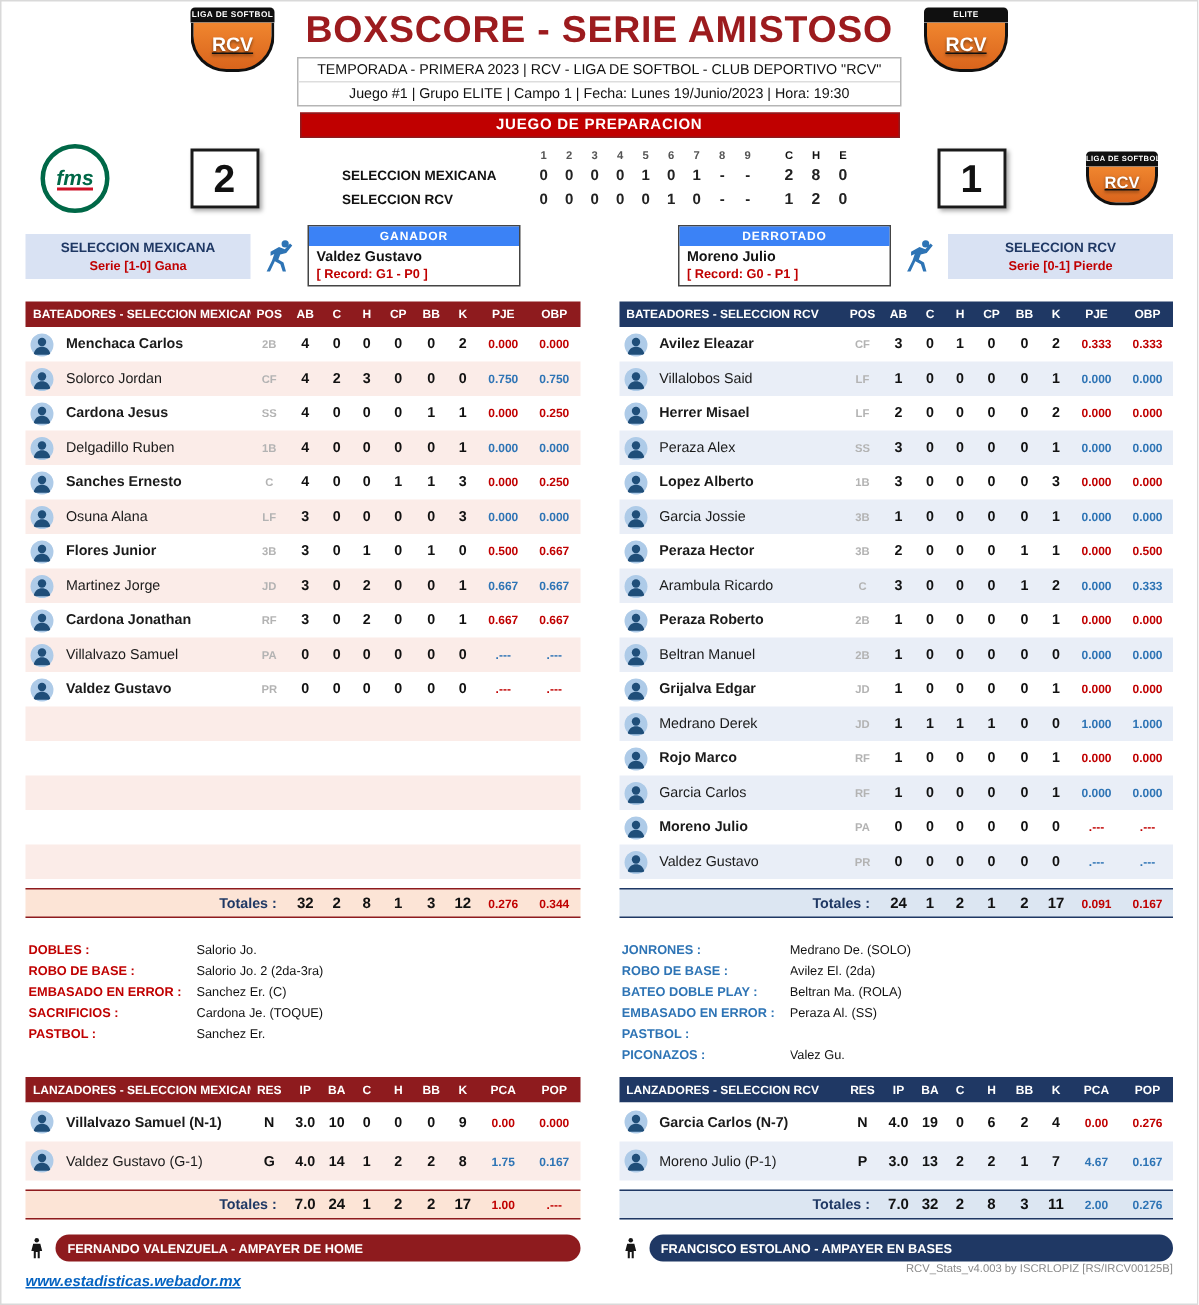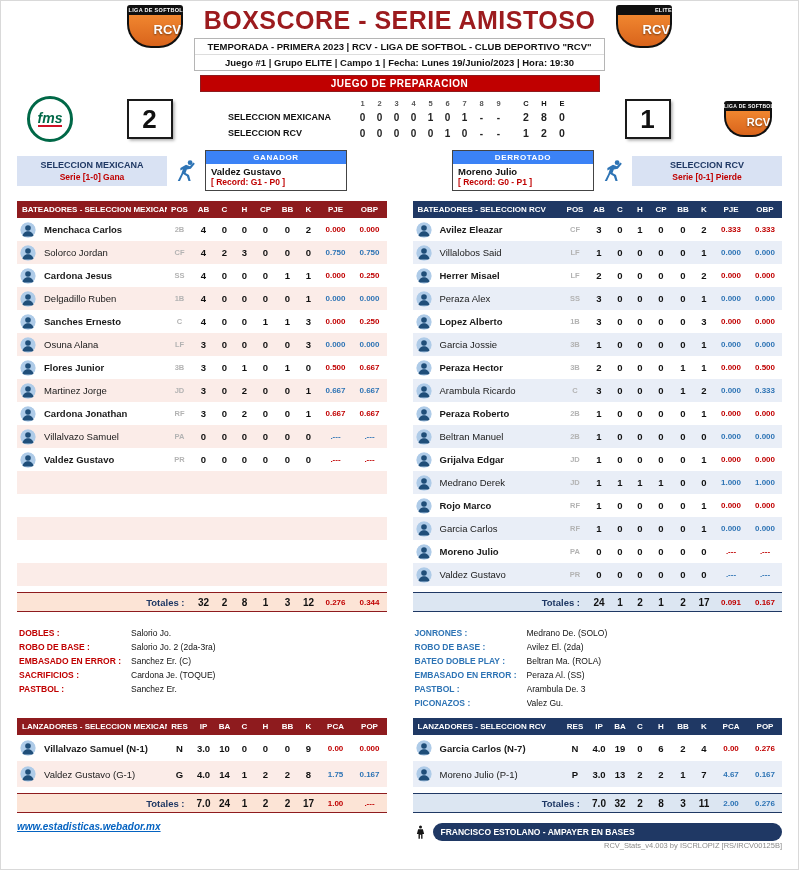--- a/index.html
+++ b/index.html
@@ -4,24 +4,24 @@
 <title>Boxscore - Serie Amistoso</title>
 <style>
   * { box-sizing: border-box; }
   body { margin:0; background:#fff; font-family:"Liberation Sans", sans-serif; color:#111; }
   .page { width:799px; height:870px; position:relative; overflow:hidden; background:#fff; border:1px solid #d9d9d9; }
 
   
   .top { position:relative; padding-top:5px; text-align:center; }
   .main-title { margin:0; font-size:25px; font-weight:bold; color:#9c1b1e; letter-spacing:0.5px; }
   .sub-wrap { display:inline-block; border:1px solid #b5b5b5; margin-top:3px; background:#fff; }
-  .sub-line { font-size:9.5px; font-weight:bold; padding:2px 12px; border-bottom:1px solid #ddd; white-space:nowrap; }
+  .sub-line { font-size:9.5px; font-weight:normal; padding:2px 12px; border-bottom:1px solid #ddd; white-space:nowrap; }
   .sub-line:last-child { border-bottom:none; }
 
-  .badge { width:56px; text-align:right; }
+  .badge { width:56px; text-align:center;text-decoration:underline; }
   .badge.abs { position:absolute; top:4px; }
   .badge.tl { left:126px; } .badge.tr { right:126px; }
   .b-top { background:#101010; color:#fff; font-size:5.5px; font-weight:bold; padding:2px 0; border-radius:3px 3px 0 0; letter-spacing:0.3px; white-space:nowrap; overflow:hidden; }
   .b-shield { background:linear-gradient(180deg,#f0862f,#d9641c); border:2px solid #101010; border-top:none; border-radius:0 0 24px 24px; color:#fff; font-weight:bold; font-size:13px; padding:7px 0 9px; text-shadow:0 1px 2px rgba(0,0,0,0.5); }
   .badge.sm { width:48px; }
   .badge.sm .b-top { font-size:5px; }
   .badge.sm .b-shield { font-size:11px; padding:5px 0 7px; border-radius:0 0 20px 20px; }
 
   .banner { width:400px; margin:4px auto 2px; background:#c00000; border:1px solid #8e1b1e; color:#fff; font-weight:bold; font-size:10px; text-align:center; padding:2px 0; letter-spacing:0.5px; }
 
@@ -596,20 +596,29 @@
             <span class="cell stat">7.0</span>
             <span class="cell stat">24</span>
             <span class="cell stat">1</span>
             <span class="cell stat">2</span>
             <span class="cell stat">2</span>
             <span class="cell stat">17</span>
             <span class="cell rate">1.00</span>
             <span class="cell rate">.---</span>
           </div>
         </div>
+      <div class="umpire-row">
+        <span class="ump-icon">
+          <svg viewBox="0 0 24 24" fill="#161616">
+              <circle cx="12" cy="3.8" r="2.4"></circle>
+              <path d="M8.2 7.4h7.6l2 7.8h-2.6v7.6h-2.2v-6.6h-2v6.6H8.8v-7.6H6.2z"></path>
+            </svg>
+        </span>
+        <div class="umpire-bar">FERNANDO VALENZUELA - AMPAYER DE HOME</div>
+      </div>
       <div class="website">www.estadisticas.webador.mx</div>
     </div>
 
     <div class="col right-col">
       <div class="stat-table batters" id="rt-batters">
           <div class="thead grid">
             <span class="th-title">BATEADORES - SELECCION RCV</span>
             <span class="colh">POS</span>
             <span class="colh">AB</span>
             <span class="colh">C</span>
@@ -948,21 +957,20 @@
           <div class="note-line">
             <span class="note-label">BATEO DOBLE PLAY :</span>
             <span class="note-value">Beltran Ma. (ROLA)</span>
           </div>
           <div class="note-line">
             <span class="note-label">EMBASADO EN ERROR :</span>
             <span class="note-value">Peraza Al. (SS)</span>
           </div>
           <div class="note-line">
             <span class="note-label">PASTBOL :</span>
-            <span class="note-value">Arambula De. 3</span>
           </div>
           <div class="note-line">
             <span class="note-label">PICONAZOS :</span>
             <span class="note-value">Valez Gu.</span>
           </div>
         </div>
       <div class="stat-table pitchers" id="rt-pitchers">
           <div class="thead grid">
             <span class="th-title">LANZADORES - SELECCION RCV</span>
             <span class="colh">RES</span>

